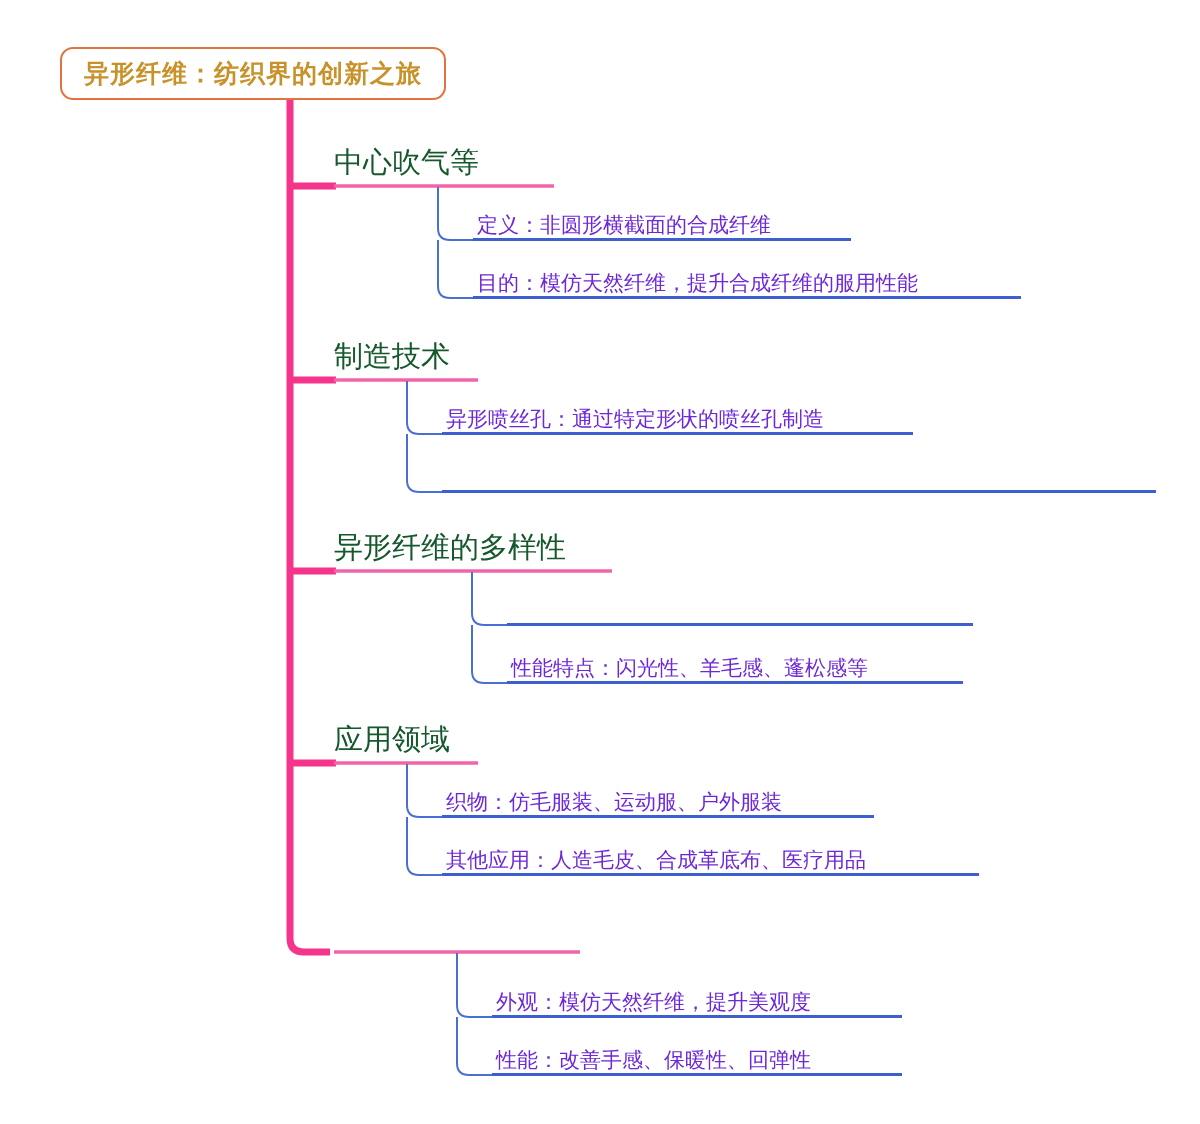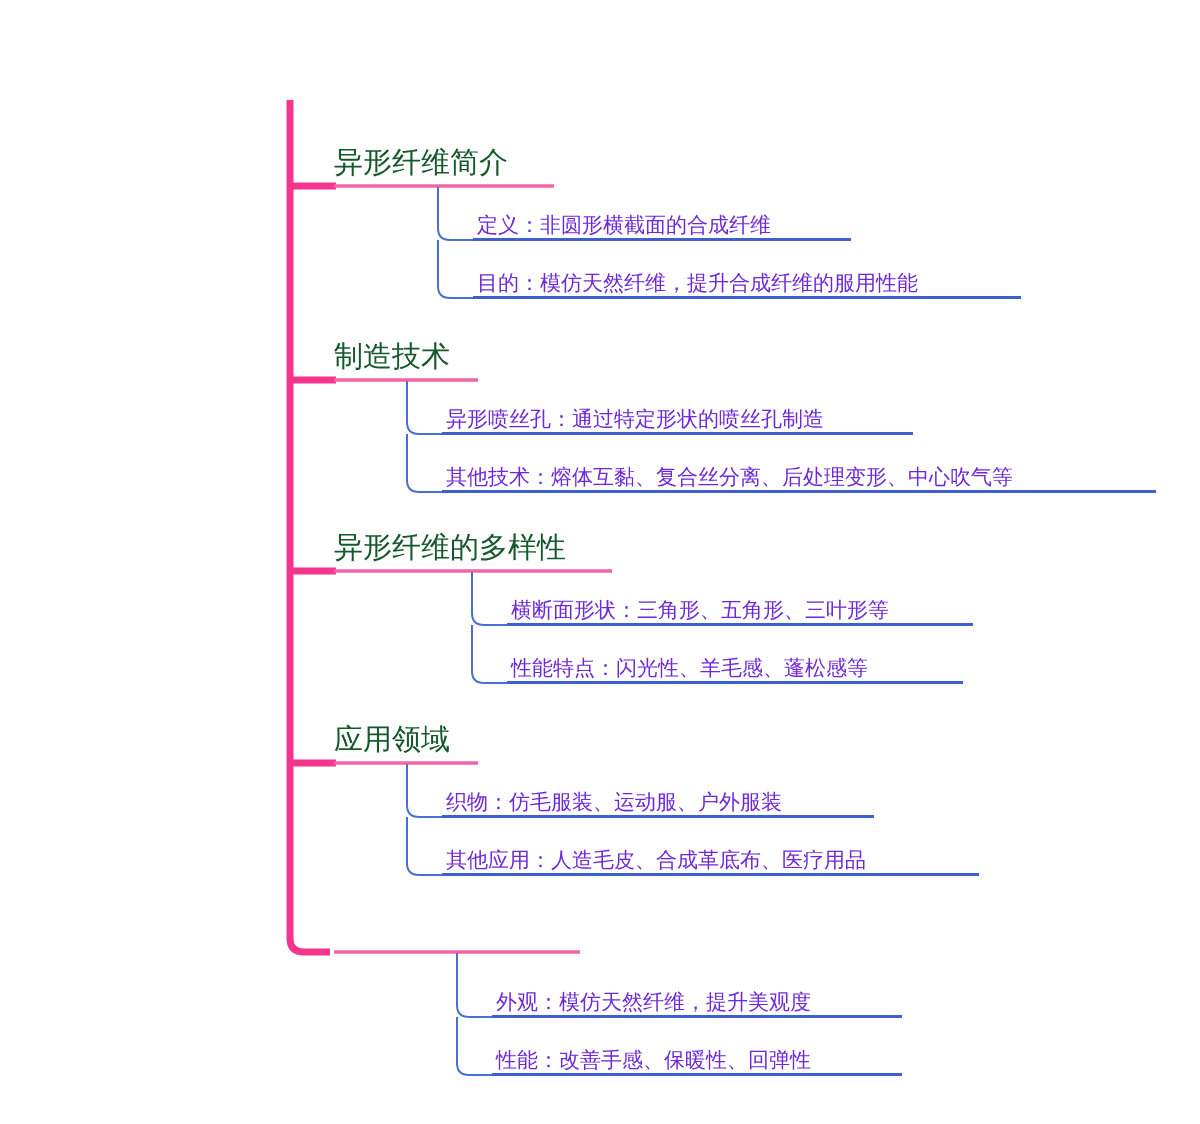--- a/index.html
+++ b/index.html
@@ -118,23 +118,26 @@
     <path d="M 407 817 L 407 863 Q 407 875 419 875 L 445 875" fill="none" stroke="#4A6FD4" stroke-width="2"></path>
     <line x1="442" y1="816.5" x2="874" y2="816.5" stroke="#3E5FD0" stroke-width="3"></line>
     <line x1="442" y1="874.5" x2="979" y2="874.5" stroke="#3E5FD0" stroke-width="3"></line>
 
     <path d="M 457 953 L 457 1005 Q 457 1017 469 1017 L 495 1017" fill="none" stroke="#4A6FD4" stroke-width="2"></path>
     <path d="M 457 1017 L 457 1063 Q 457 1075 469 1075 L 495 1075" fill="none" stroke="#4A6FD4" stroke-width="2"></path>
     <line x1="492" y1="1016.5" x2="902" y2="1016.5" stroke="#3E5FD0" stroke-width="3"></line>
     <line x1="492" y1="1074.5" x2="902" y2="1074.5" stroke="#3E5FD0" stroke-width="3"></line>
   </svg>
 
+  <div class="root-node">
+    <span class="root-label">异形纤维：纺织界的创新之旅</span>
+  </div>
 
   <div class="l1-node" style="left:334px; top:148px;">
-    <span class="l1-label">异形纤维简介</span>
+    <span class="l1-label">中心吹气等</span>
   </div>
   <div class="l1-node" style="left:334px; top:342px;text-align:center;">
     <span class="l1-label">制造技术</span>
   </div>
   <div class="l1-node" style="left:334px; top:533px;">
     <span class="l1-label">异形纤维的多样性</span>
   </div>
   <div class="l1-node" style="left:334px; top:725px;">
     <span class="l1-label">应用领域</span>
   </div>
@@ -142,27 +145,21 @@
   <div class="l2-node" style="left:477px; top:214px;">
     <span class="l2-label">定义：非圆形横截面的合成纤维</span>
   </div>
   <div class="l2-node" style="left:477px; top:272px;">
     <span class="l2-label">目的：模仿天然纤维，提升合成纤维的服用性能</span>
   </div>
 
   <div class="l2-node" style="left:446px; top:408px;">
     <span class="l2-label">异形喷丝孔：通过特定形状的喷丝孔制造</span>
   </div>
-  <div class="l2-node" style="left:446px; top:466px;">
-    <span class="l2-label">其他技术：熔体互黏、复合丝分离、后处理变形、中心吹气等</span>
-  </div>
 
-  <div class="l2-node" style="left:511px; top:599px;">
-    <span class="l2-label">横断面形状：三角形、五角形、三叶形等</span>
-  </div>
   <div class="l2-node" style="left:511px; top:657px;">
     <span class="l2-label">性能特点：闪光性、羊毛感、蓬松感等</span>
   </div>
 
   <div class="l2-node" style="left:446px; top:791px;">
     <span class="l2-label">织物：仿毛服装、运动服、户外服装</span>
   </div>
   <div class="l2-node" style="left:446px; top:849px;">
     <span class="l2-label">其他应用：人造毛皮、合成革底布、医疗用品</span>
   </div>

